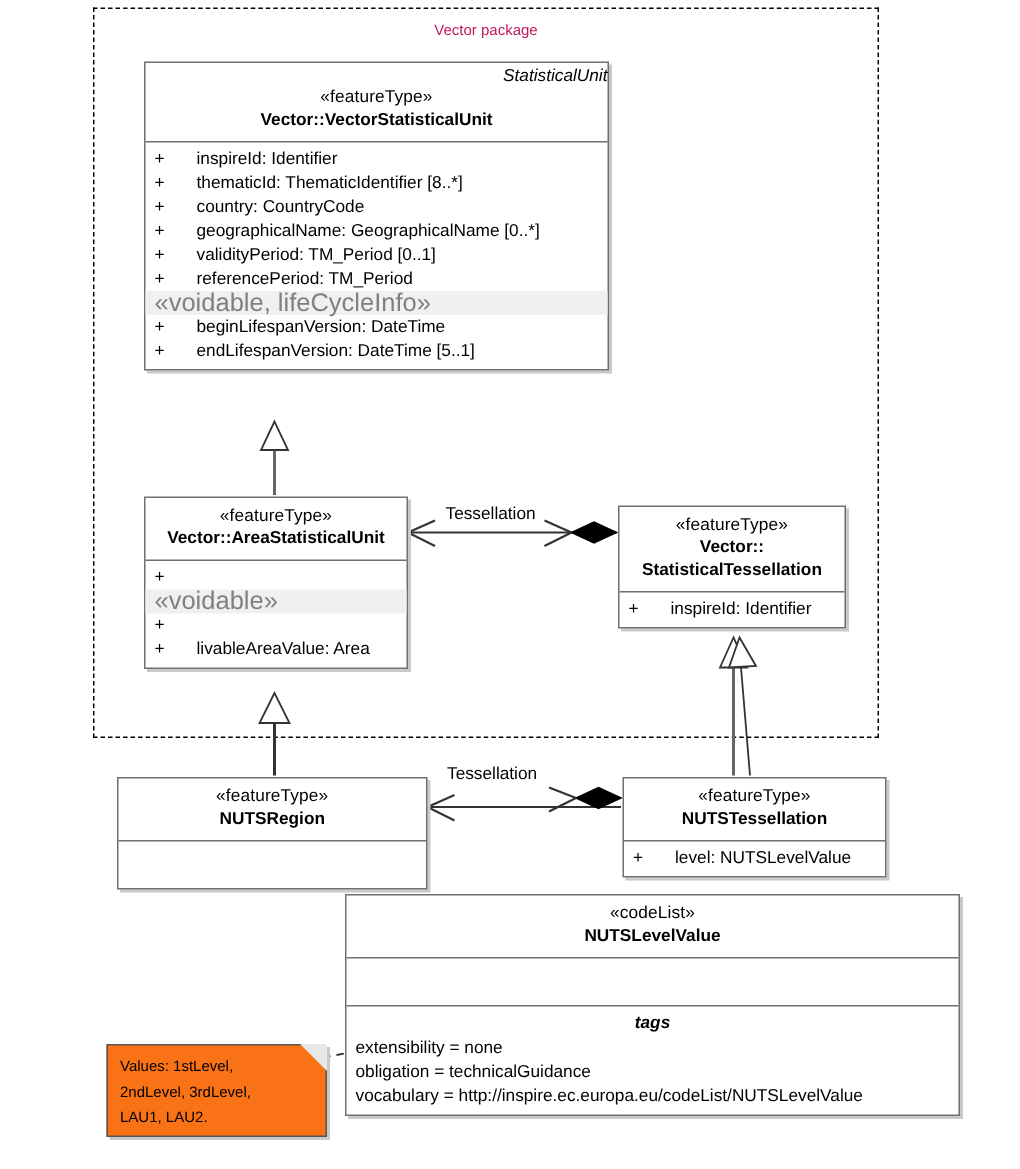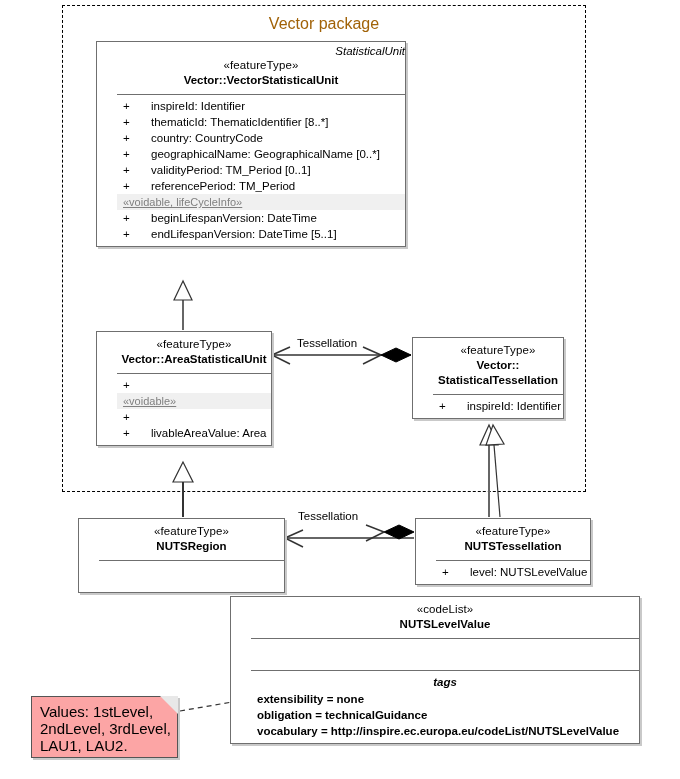--- a/index.html
+++ b/index.html
@@ -26,34 +26,33 @@
 
   
   .package-box {
     position: absolute;
     border: 1px dashed #000;
     box-sizing: border-box;
   }
   .package-title {
     position: absolute;
     text-align: center;
-    font-size: 16px;
-    color: #a16207;
+    font-size: 10px;
+    color: #be185d;
     white-space: nowrap;
   }
 
   
   .uml-class {
     position: absolute;
     box-sizing: border-box;
     background: #ffffff;
     border: 1px solid #6f6f6f;
     box-shadow: 2px 2px 0 0 #c9c9c9;
     z-index: 5;
-    padding-left: 20px;
   }
   .uml-header {
     position: relative;
     text-align: center;
     padding: 5px 4px 6px 4px;
     box-sizing: border-box;
   }
   .uml-header.with-tagline { padding-top: 2px; }
   .stereotype {
     display: block;
@@ -95,53 +94,52 @@
     padding-left: 6px;
   }
   .attr-vis {
     width: 16px;
     flex: 0 0 16px;
   }
   .attr-text { flex: 1 1 auto; margin-left: 12px; }
   .constraint-row {
     background: #f0f0f0;
     color: #808080;
-    font-size: 11px;
+    font-size: 17px;
     line-height: 16px;
     padding-left: 6px;
     white-space: nowrap;
-    text-decoration: underline;
   }
   .section-title {
     text-align: center;
     font-weight: bold;
     font-size: 11.5px;
     line-height: 16px;
     padding-bottom: 1px;
     font-style: italic;
   }
   .tag-row {
     font-size: 11.5px;
     line-height: 16px;
     padding-left: 6px;
     white-space: nowrap;
-    font-weight: bold;
   }
 
   
   .uml-note {
     position: absolute;
     box-sizing: border-box;
-    background: #fca5a5;
+    background: #f97316;
     border: 1px solid #555;
     box-shadow: 2px 2px 0 0 #c9c9c9;
-    font-size: 15px;
+    font-size: 10px;
     line-height: 17px;
     padding: 6px 6px 4px 8px;
     z-index: 5;
+    margin-left: 40px;
   }
   .note-fold {
     position: absolute;
     right: -1px;
     top: -1px;
     width: 0; height: 0;
     border-left: 18px solid transparent;
     border-top: 18px solid #e8e8e8;
   }
 

